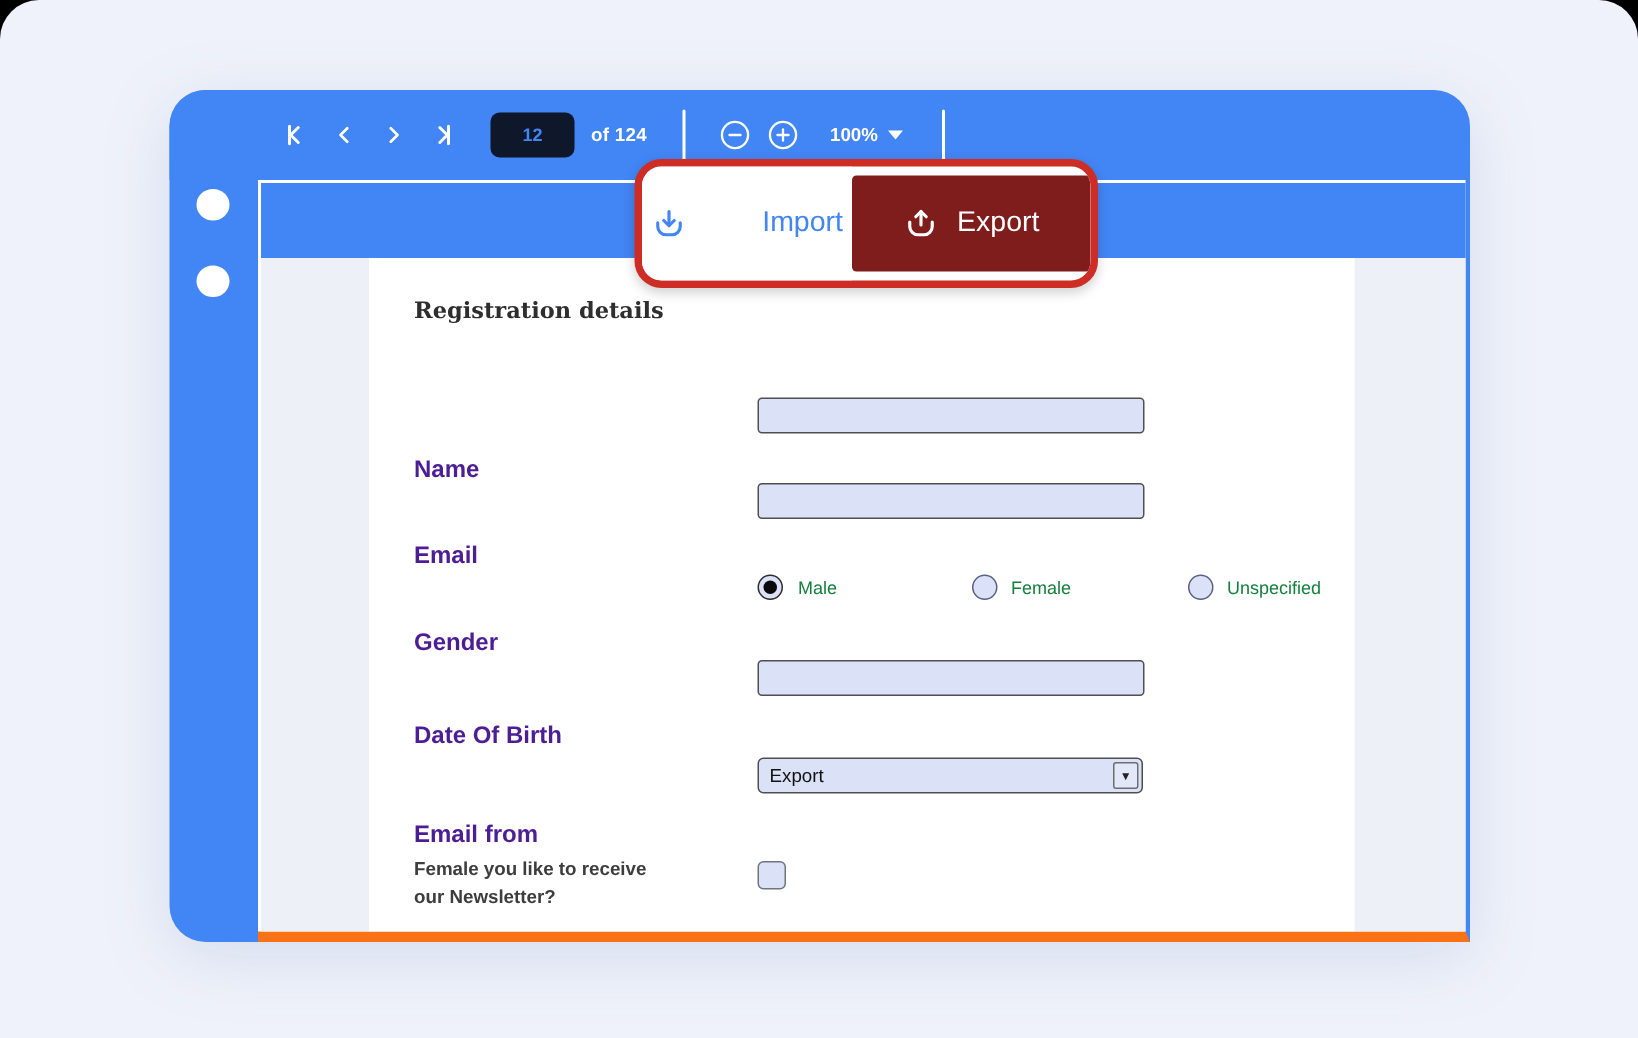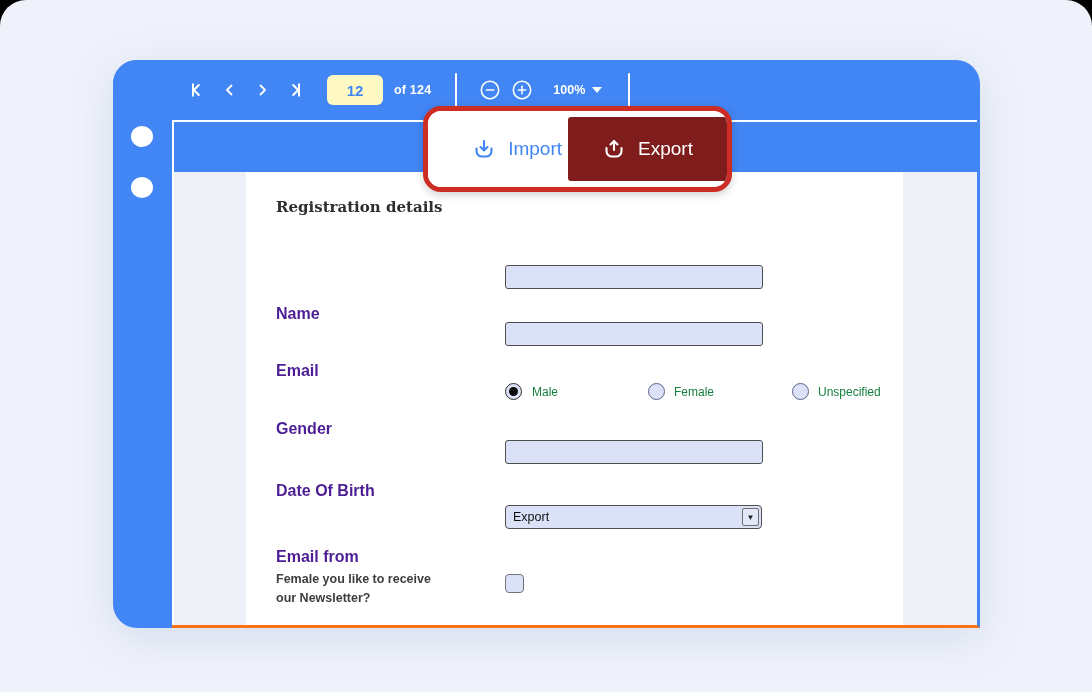--- a/index.html
+++ b/index.html
@@ -9,45 +9,45 @@
   
   .window{position:absolute;left:113px;top:60px;width:867px;height:568px;
     filter:drop-shadow(0 10px 22px rgba(60,90,160,.14));}
   .win-header{position:absolute;left:0;top:0;right:0;height:60px;background:#4285F4;
     border-radius:24px 24px 0 0;display:flex;align-items:center;padding-left:74px;box-sizing:border-box;}
   .win-strip{position:absolute;left:0;top:0;width:59px;height:100%;background:#4285F4;
     border-radius:24px 0 0 24px;}
   .hole{position:absolute;left:18px;width:22px;height:21px;border-radius:50%;background:#fff;}
   .hole.h1{top:18px}.hole.h2{top:66px}.hole.h3{top:117px}
   .win-body{position:absolute;left:59px;top:60px;right:0;bottom:0;background:#fff;
-    border-right:3px solid #4285F4;border-bottom:3px solid #f97316;box-sizing:border-box;}
+    border-right:3px solid #4285F4;border-bottom:7px solid #f97316;box-sizing:border-box;}
   .app-bar{position:absolute;left:2px;right:0;top:2px;height:50px;background:#4285F4;}
   .doc{position:absolute;left:2px;right:0;top:52px;bottom:0;background:#edf1f7;overflow:hidden;}
   .pdf-page{position:absolute;left:72px;top:0;width:657px;height:100%;background:#fff;}
 
   
   .tb-icon{width:22px;height:24px;display:flex;align-items:center;justify-content:center;cursor:pointer;}
   .tb-icon+.tb-icon{margin-left:10px;}
   .tb-icon svg{display:block}
-  .page-box{margin-left:22px;width:52px;height:28px;border:none;border-radius:6px;background:#fef9c3;
-    color:#4285F4;font-weight:700;font-size:15px;text-align:center;outline:none;
+  .page-box{margin-left:22px;width:52px;height:28px;border:none;border-radius:6px;background:#0f172a;
+    color:#4285F4;font-weight:700;font-size:12px;text-align:center;outline:none;
     font-family:"Liberation Sans",sans-serif;}
   .of-label{margin-left:11px;color:#fff;font-weight:700;font-size:12.5px;letter-spacing:.2px;}
   .tb-divider{margin-left:24px;width:2px;height:34px;background:#fff;border-radius:1px;}
   .zoom-btn{margin-left:22px;}
   .zoom-label{margin-left:20px;color:#fff;font-weight:700;font-size:12.5px;}
   .caret{margin-left:7px;width:0;height:0;border-left:5px solid transparent;
     border-right:5px solid transparent;border-top:6px solid #fff;cursor:pointer;}
   .tb-divider2{margin-left:26px;width:2px;height:34px;background:#fff;border-radius:1px;}
 
   
   .callout{position:absolute;left:423px;top:106px;width:309px;height:86px;box-sizing:border-box;
     background:#fff;border:5px solid #CE2D26;border-radius:18px;display:flex;align-items:stretch;
     overflow:hidden;z-index:20;box-shadow:0 3px 8px rgba(0,0,0,.18);}
-  .imp-btn{flex:1;display:flex;align-items:center;justify-content:flex-end;gap:12px;
+  .imp-btn{flex:1;display:flex;align-items:center;justify-content:space-between;gap:12px;
     color:#4285F4;font-size:19px;font-weight:500;cursor:pointer;background:#fff;border:none;}
   .exp-btn{width:159px;margin:6px 0;background:#7f1d1d;color:#fff;display:flex;align-items:center;
     justify-content:center;gap:12px;font-size:19px;font-weight:500;cursor:pointer;border:none;
     border-radius:3px;}
 
   
   .pdf-title{position:absolute;left:30px;top:26px;font-family:"DejaVu Serif","Liberation Serif",serif;
     font-weight:700;font-size:15px;color:#2e2e2e;}
   .f-label{position:absolute;left:30px;font-weight:700;font-size:16px;color:#4c1d95;margin-top:35px;}
   .f-input{position:absolute;left:259px;width:258px;height:24px;box-sizing:border-box;

